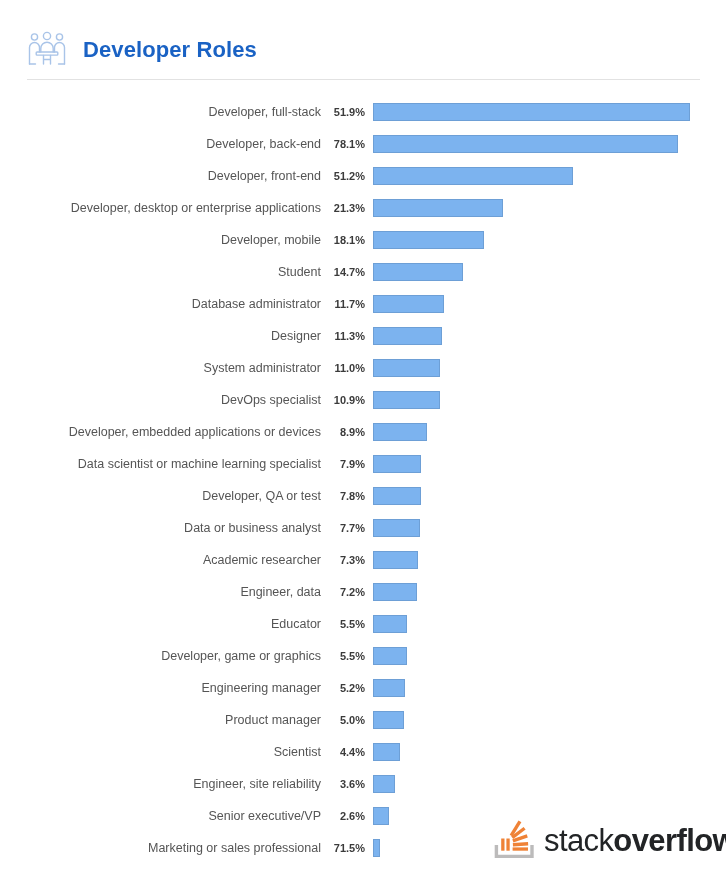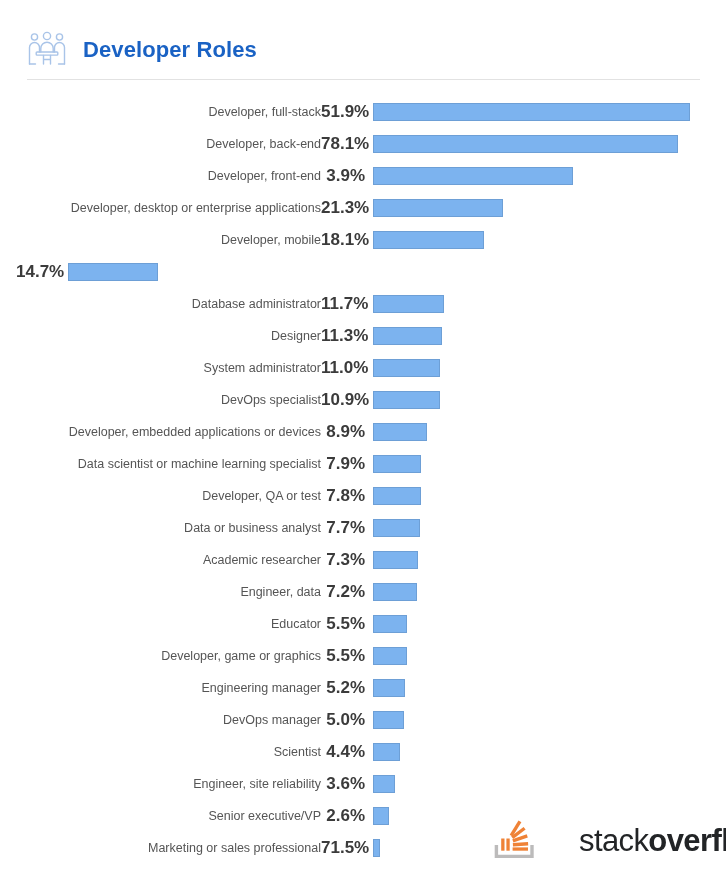--- a/index.html
+++ b/index.html
@@ -73,21 +73,21 @@
     color: #555555;
     white-space: nowrap;
     overflow: hidden;
     line-height: 14px;
   }
   .row-value {
     width: 52px;
     text-align: right;
     padding-right: 8px;
     box-sizing: border-box;
-    font-size: 17px;
+    font-size: 11px;
     font-weight: bold;
     color: #3b3b3b;
     white-space: nowrap;
     line-height: 14px;
   }
   .row-bar-track {
     position: relative;
     flex: 1 1 auto;
     height: 32px;
   }
@@ -117,21 +117,21 @@
     flex: 0 0 auto;
   }
   #so-wordmark {
     font-size: 31px;
     line-height: 1;
     color: #222426;
     margin-left: 7px;
     white-space: nowrap;
     letter-spacing: -0.6px;
   }
-  #so-word-stack { font-weight: normal; margin-left: 35px; }
+  #so-word-stack { font-weight: normal; }
   #so-word-overflow { font-weight: bold; }
 </style>
 </head>
 <body>
 
 <div id="header">
   <div id="header-inner">
     <span id="roles-icon">
       <svg viewBox="0 0 40 42" width="40" height="42" fill="none" stroke="#a9c4e8" stroke-width="1.4" stroke-linecap="round" stroke-linejoin="round">
         <circle cx="7.5" cy="8" r="3.1"></circle>
@@ -160,40 +160,41 @@
     </div>
     <div class="row">
       <div class="row-label">Developer, back-end</div>
       <div class="row-value">78.1%</div>
       <div class="row-bar-track">
         <div class="row-bar" style="width: 305.395px; background: rgb(124, 179, 239); border-color: rgb(109, 159, 214);"></div>
       </div>
     </div>
     <div class="row">
       <div class="row-label">Developer, front-end</div>
-      <div class="row-value">3.9%</div>
+      <div class="row-value">51.2%</div>
       <div class="row-bar-track">
         <div class="row-bar" style="width: 200.339px; background: rgb(124, 179, 239); border-color: rgb(109, 159, 214);"></div>
       </div>
     </div>
     <div class="row">
       <div class="row-label">Developer, desktop or enterprise applications</div>
       <div class="row-value">21.3%</div>
       <div class="row-bar-track">
         <div class="row-bar" style="width: 130.098px; background: rgb(124, 179, 239); border-color: rgb(109, 159, 214);"></div>
       </div>
     </div>
     <div class="row">
       <div class="row-label">Developer, mobile</div>
       <div class="row-value">18.1%</div>
       <div class="row-bar-track">
         <div class="row-bar" style="width: 110.553px; background: rgb(124, 179, 239); border-color: rgb(109, 159, 214);"></div>
       </div>
     </div>
     <div class="row">
+      <div class="row-label">Student</div>
       <div class="row-value">14.7%</div>
       <div class="row-bar-track">
         <div class="row-bar" style="width: 89.7861px; background: rgb(124, 179, 239); border-color: rgb(109, 159, 214);"></div>
       </div>
     </div>
     <div class="row">
       <div class="row-label">Database administrator</div>
       <div class="row-value">11.7%</div>
       <div class="row-bar-track">
         <div class="row-bar" style="width: 71.4624px; background: rgb(124, 179, 239); border-color: rgb(109, 159, 214);"></div>
@@ -277,21 +278,21 @@
       </div>
     </div>
     <div class="row">
       <div class="row-label">Engineering manager</div>
       <div class="row-value">5.2%</div>
       <div class="row-bar-track">
         <div class="row-bar" style="width: 31.7611px; background: rgb(124, 179, 239); border-color: rgb(109, 159, 214);"></div>
       </div>
     </div>
     <div class="row">
-      <div class="row-label">DevOps manager</div>
+      <div class="row-label">Product manager</div>
       <div class="row-value">5.0%</div>
       <div class="row-bar-track">
         <div class="row-bar" style="width: 30.5395px; background: rgb(124, 179, 239); border-color: rgb(109, 159, 214);"></div>
       </div>
     </div>
     <div class="row">
       <div class="row-label">Scientist</div>
       <div class="row-value">4.4%</div>
       <div class="row-bar-track">
         <div class="row-bar" style="width: 26.8748px; background: rgb(124, 179, 239); border-color: rgb(109, 159, 214);"></div>

